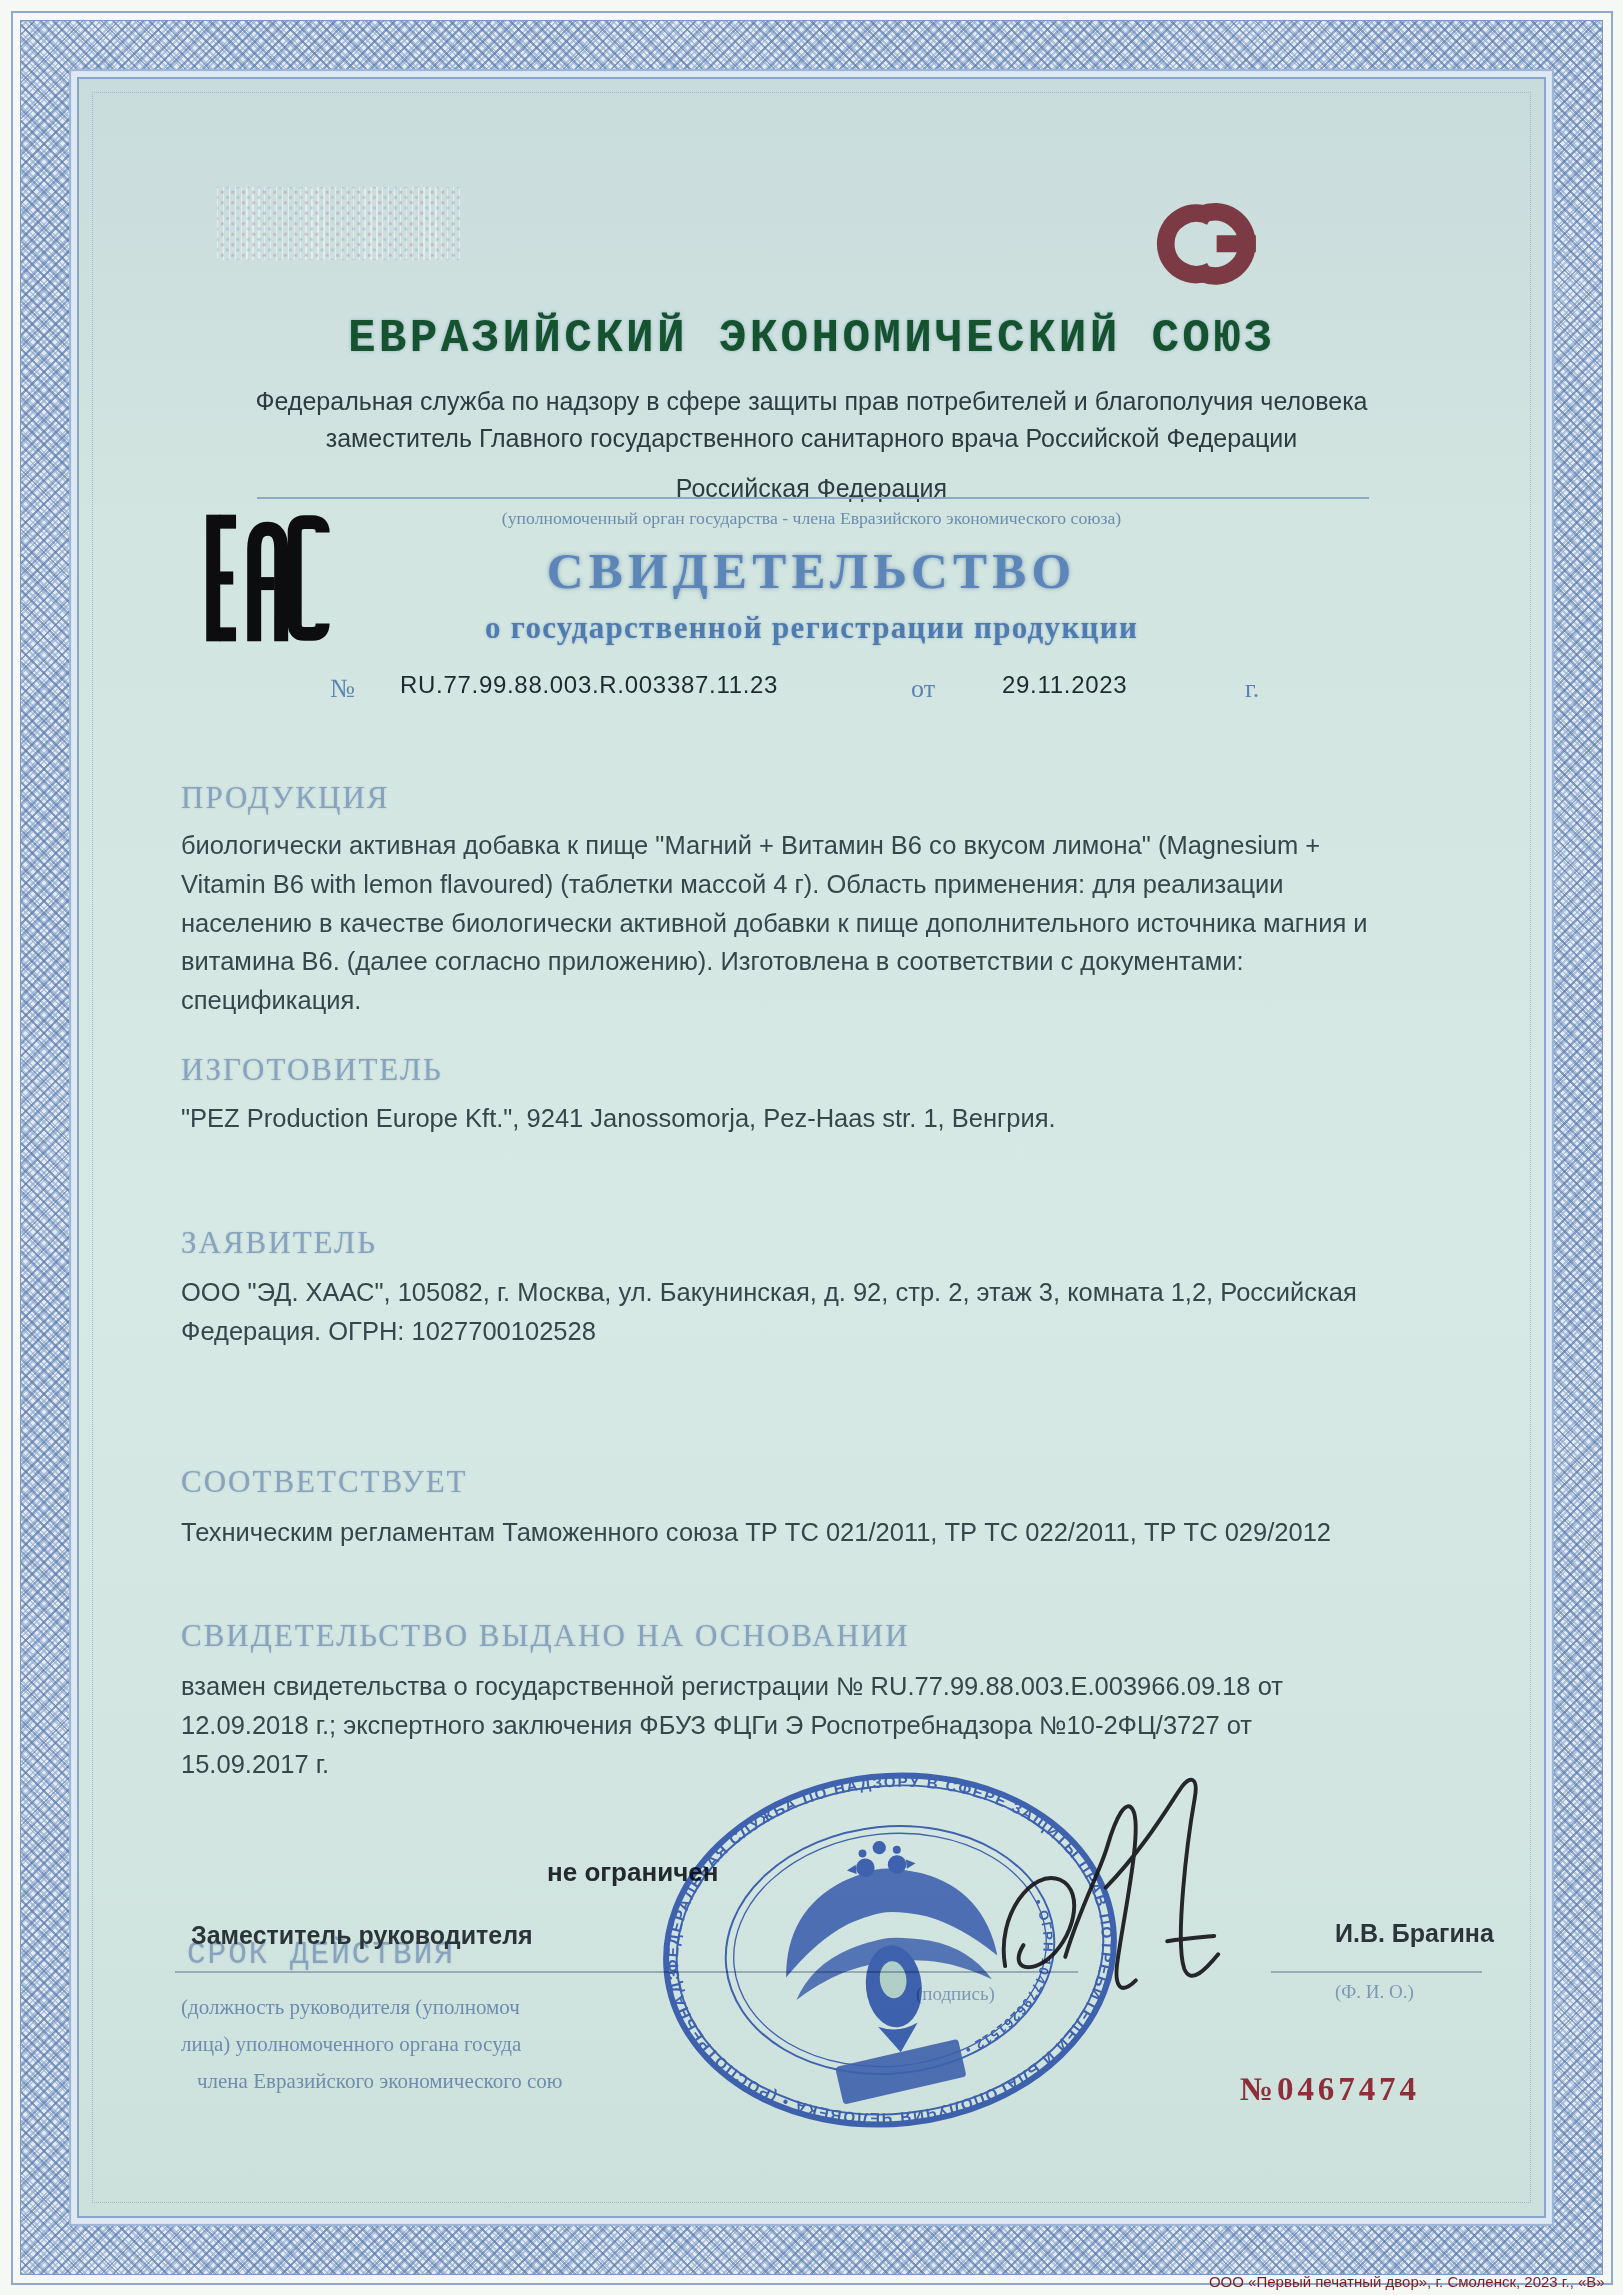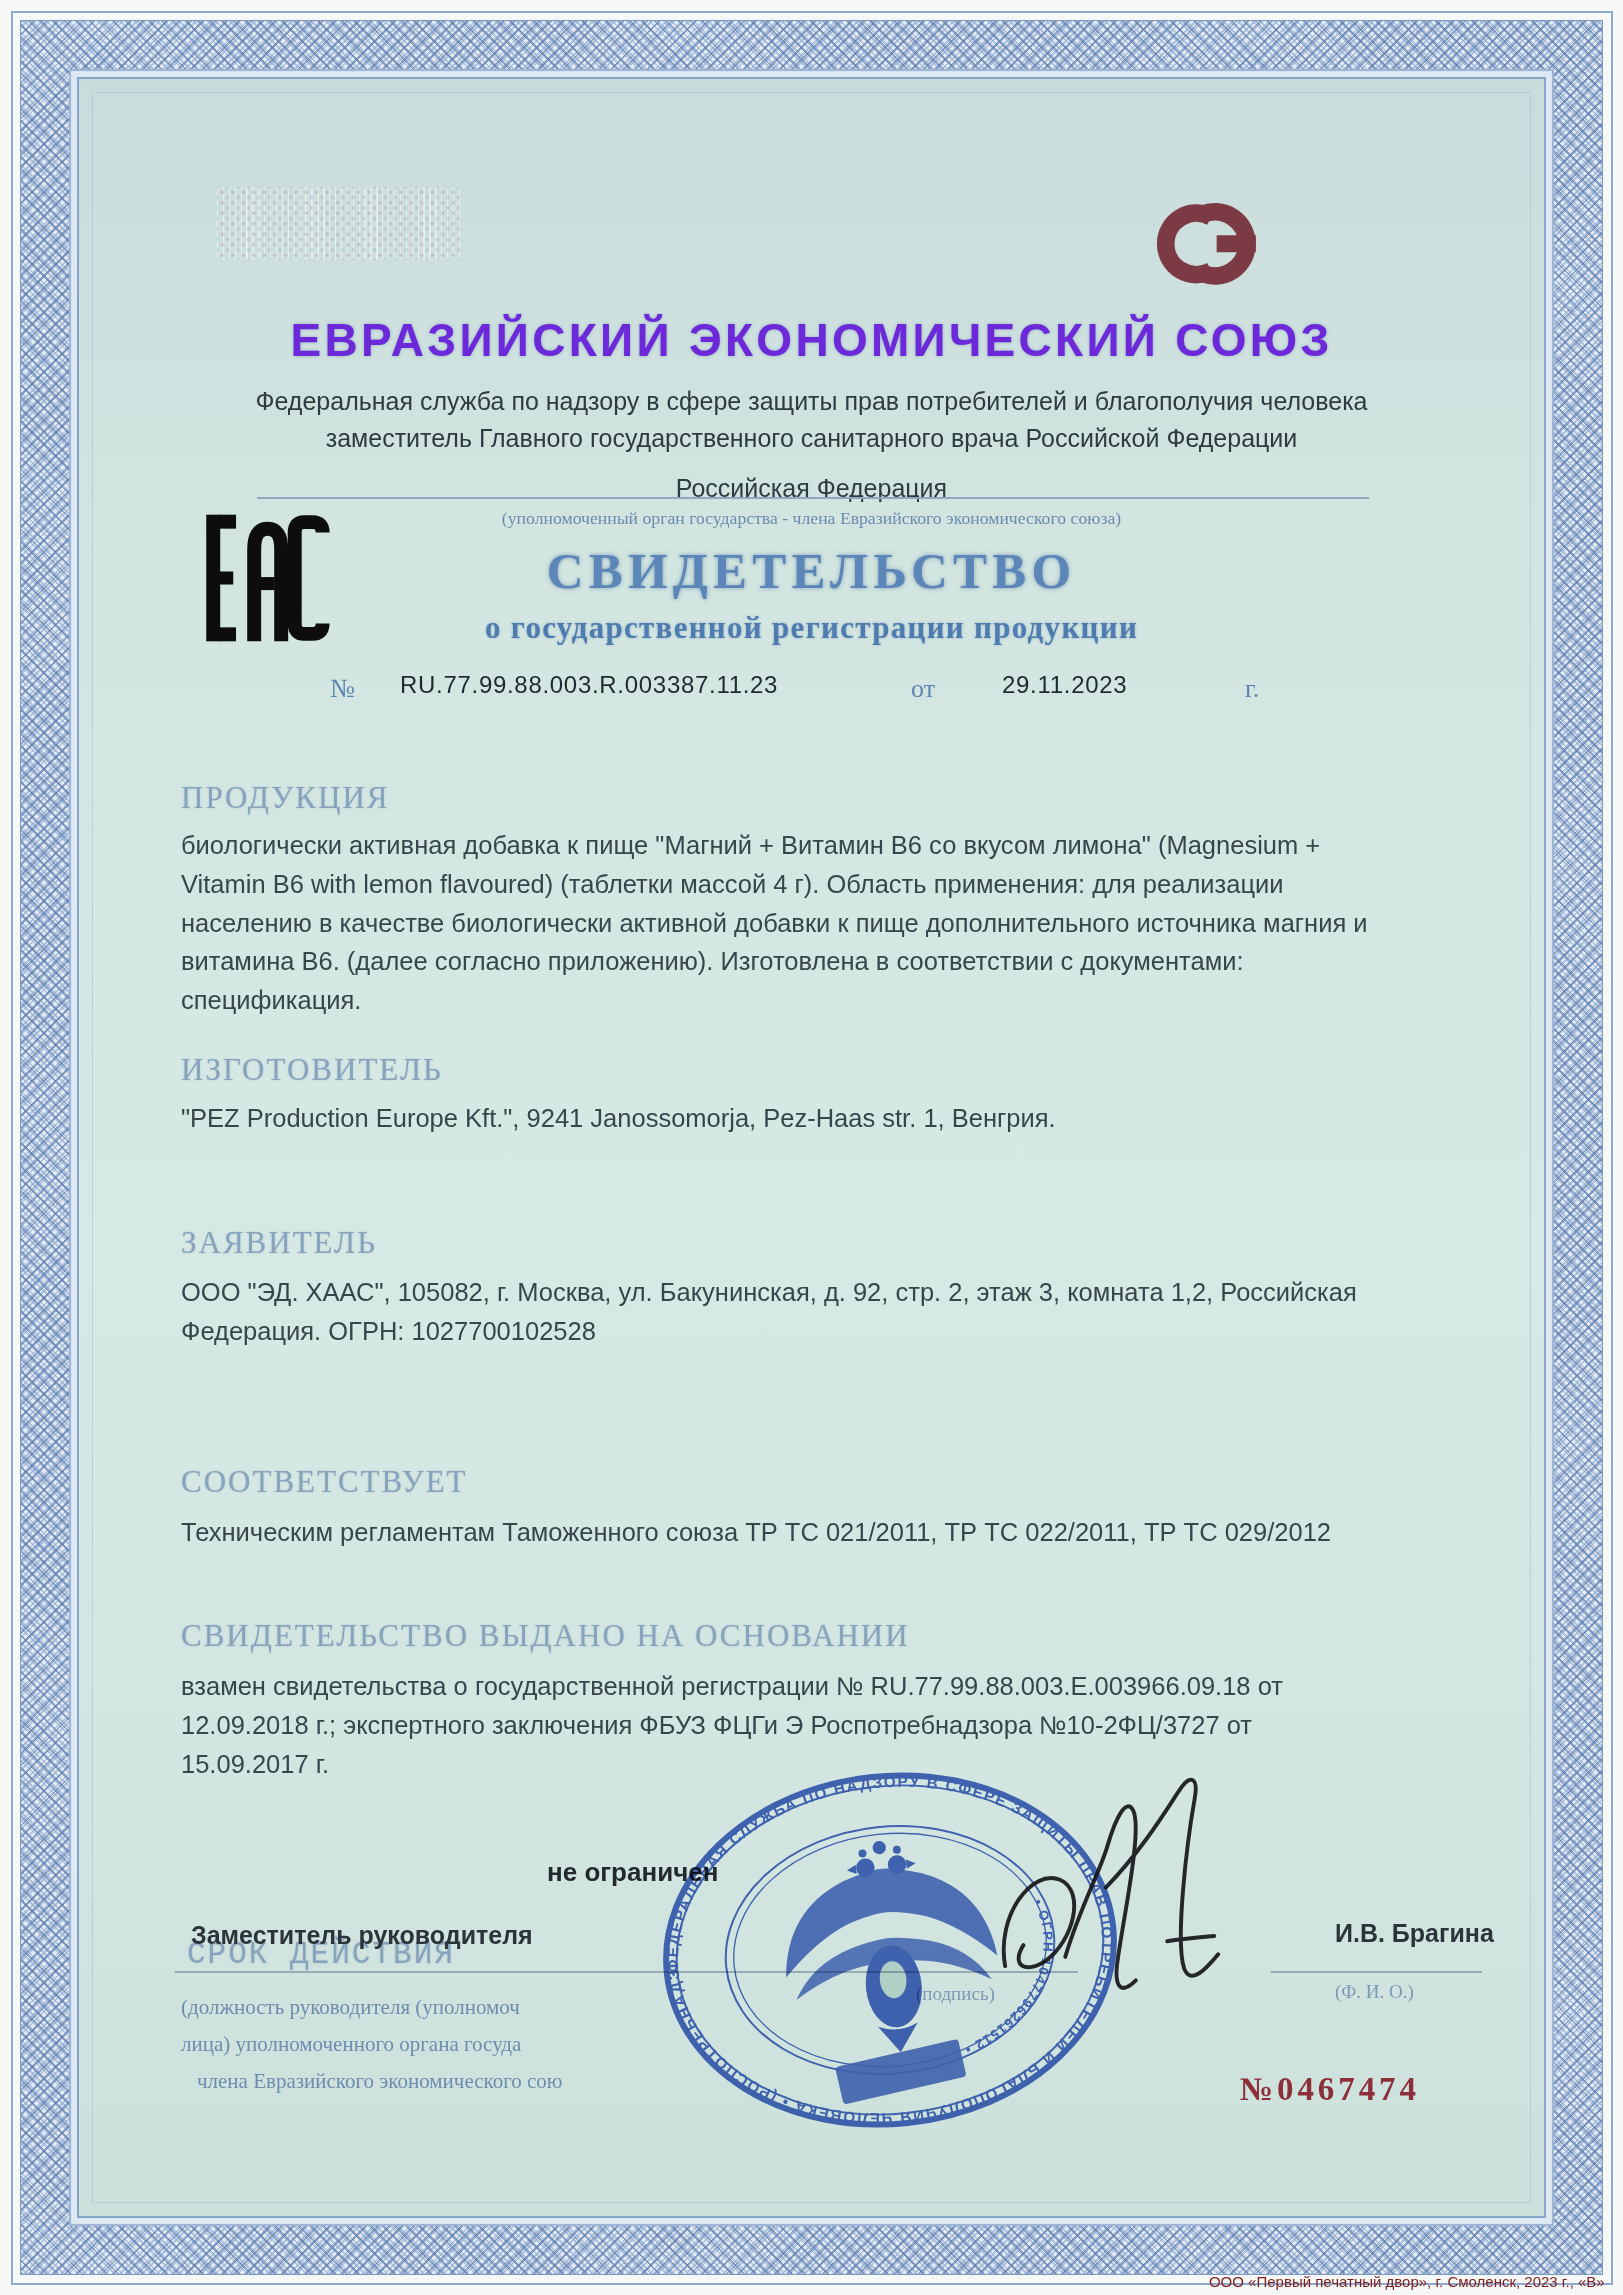--- a/index.html
+++ b/index.html
@@ -15,22 +15,22 @@
       repeating-linear-gradient(45deg, rgba(150,176,212,.65) 3.3px 5.2px, rgba(150,176,212,0) 5.2px 8.5px),
       repeating-linear-gradient(135deg, rgba(150,176,212,.65) 3.3px 5.2px, rgba(150,176,212,0) 5.2px 8.5px);
     border:1.3px solid #7d9ac4;}
   .paper{inset:77px;
     background:linear-gradient(180deg,#c9dcdc 0%,#d2e5e0 22%,#d7e9e4 55%,#d2e5e0 82%,#cde1dc 100%);
     border:2px solid #89a5c9;
     box-shadow:0 0 0 5.9px rgba(246,249,252,.75), 0 0 0 7.9px #9db6d7;}
   .paper-dots{inset:92px;border:1.3px dotted #9fb7d5;pointer-events:none;}
   
   .union-title{left:0;top:313px;width:100%;text-align:center;
-    font-family:Liberation Sans, sans-serif;font-weight:bold;font-size:46px;letter-spacing:3.3px;
-    color:#6d28d9;text-shadow:0 0 3.3px rgba(90,130,175,.55);}
+    font-family:Liberation Mono, monospace;font-weight:bold;font-size:46px;letter-spacing:3.3px;
+    color:#14532d;text-shadow:0 0 3.3px rgba(90,130,175,.55);}
   .auth{left:0;width:100%;text-align:center;color:#2e3b40;font-size:25px;}
   .hrule{height:2px;background:#8fa8c0;}
   .note-small{font-family:"Liberation Serif",serif;color:#6b8cb0;font-size:17.7px;}
   .cert-title{left:0;top:542px;width:100%;text-align:center;
     font-family:"Liberation Serif",serif;font-weight:bold;font-size:51px;letter-spacing:5.2px;
     color:#5d86b8;text-shadow:0 0 4.6px rgba(70,110,160,.6);}
   .cert-sub{left:0;top:610px;width:100%;text-align:center;
     font-family:"Liberation Serif",serif;font-weight:bold;font-size:31px;letter-spacing:1.3px;
     color:#4f7cb0;text-shadow:0 0 2.6px rgba(70,110,160,.45);}
   .num-label{font-family:"Liberation Serif",serif;color:#5c84b2;font-size:26px;}

